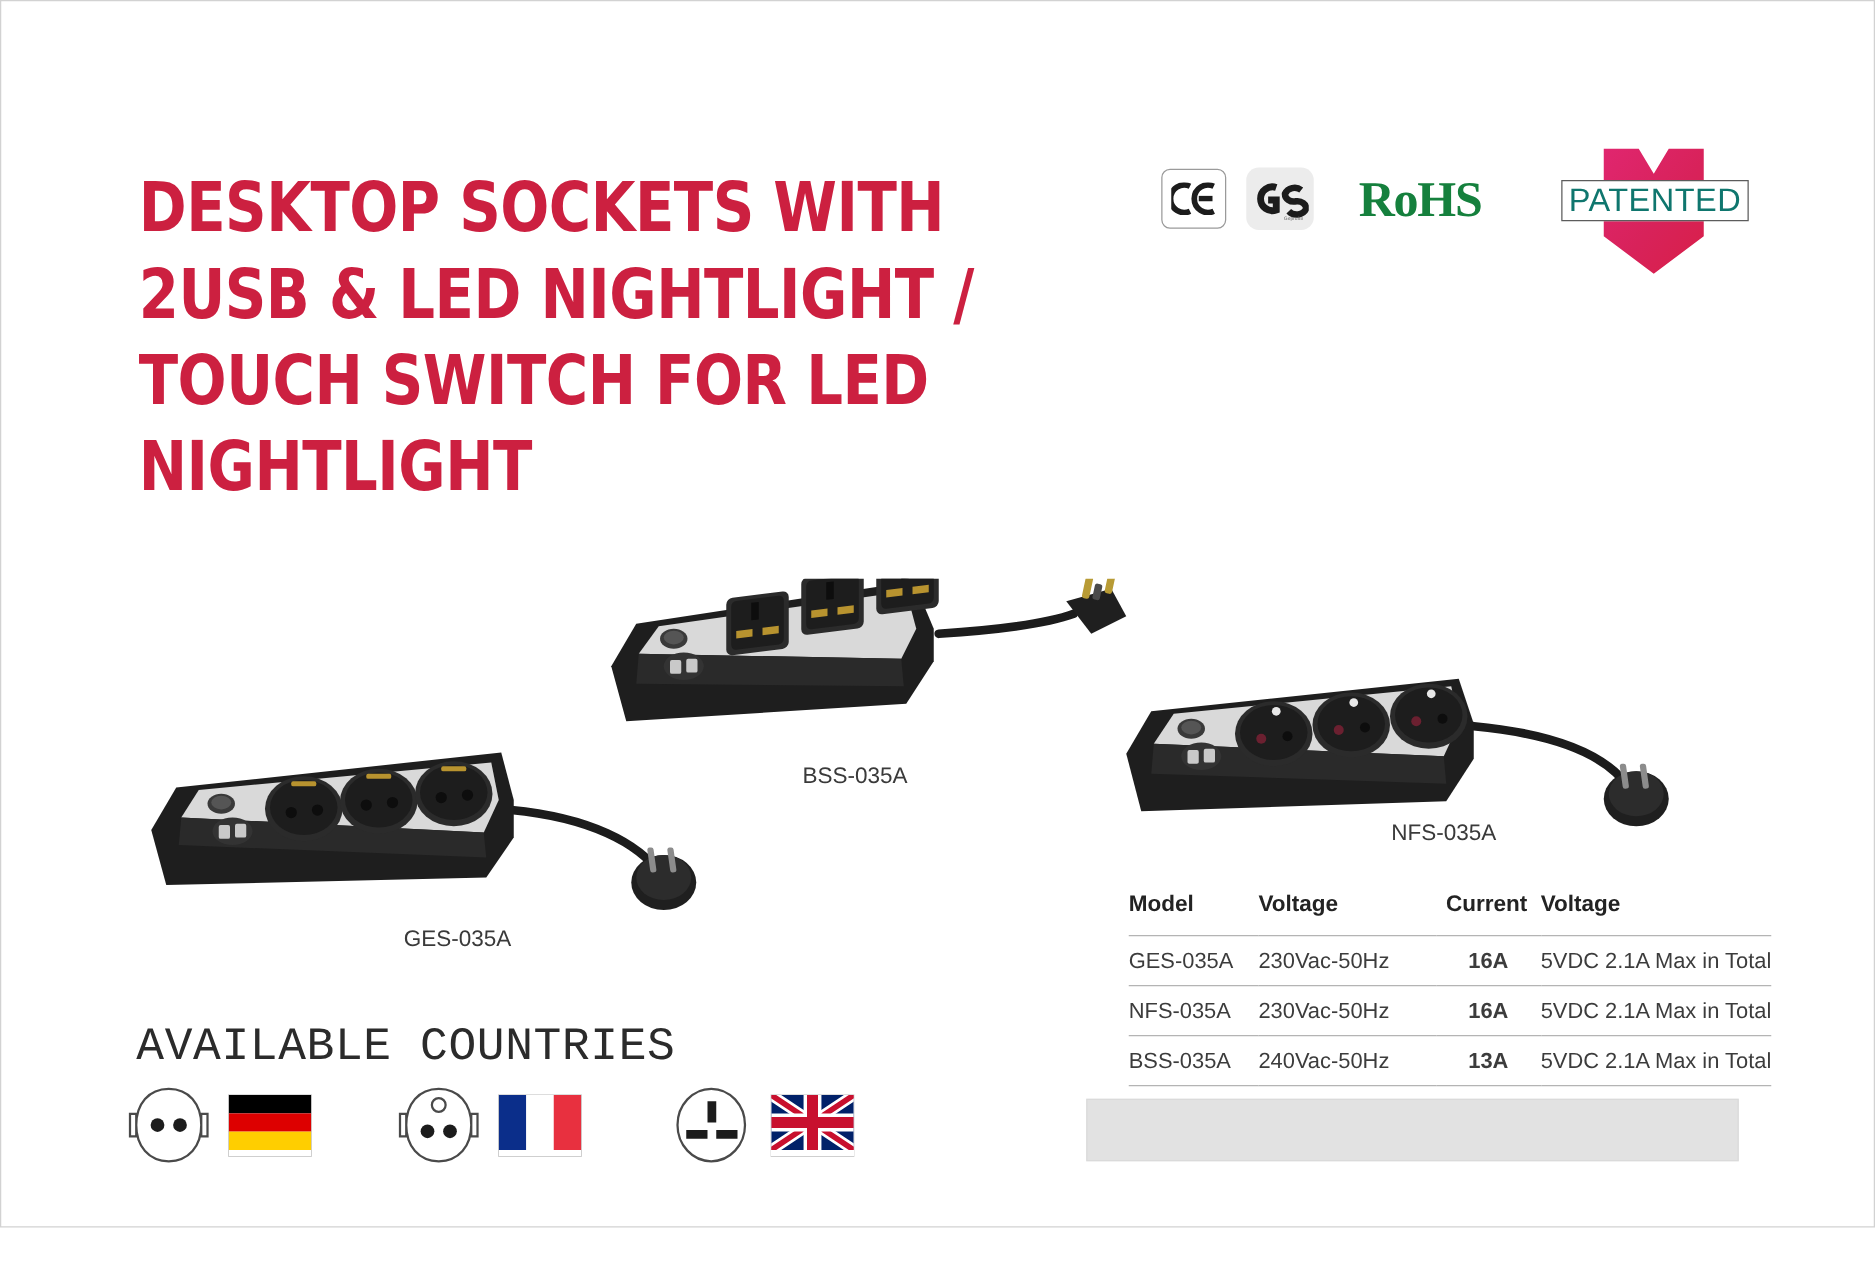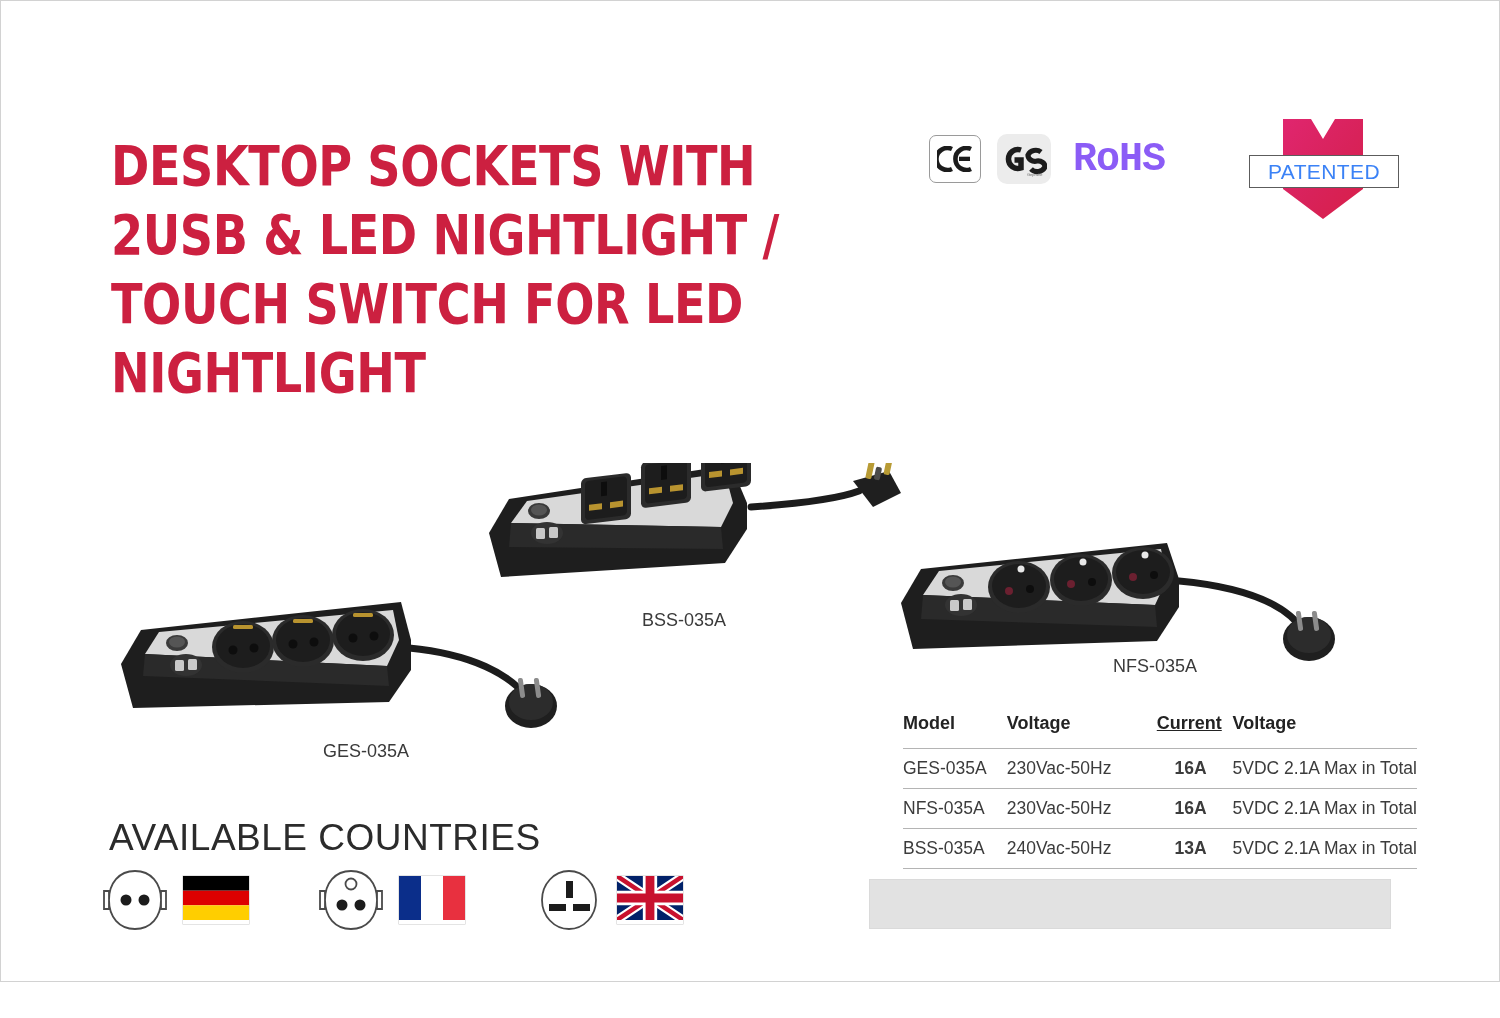--- a/index.html
+++ b/index.html
@@ -36,65 +36,65 @@
   #certs{position:absolute;left:928px;top:133px;display:flex;align-items:center;gap:16px;}
   .ce-box{
     width:50px;height:46px;border:1.5px solid #9a9a9a;border-radius:7px;
     display:flex;align-items:center;justify-content:center;background:#fff;
   }
   .gs-box{
     width:54px;height:50px;border-radius:10px;background:#ececec;
     position:relative;display:flex;align-items:center;justify-content:center;
   }
   .rohs{
-    font-family:Liberation Mono, monospace;font-weight:bold;font-size:40px;
-    color:#8b5cf6;letter-spacing:-1px;margin-left:6px;
+    font-family:Liberation Serif, serif;font-weight:bold;font-size:40px;
+    color:#15803d;letter-spacing:-1px;margin-left:20px;
   }
 
   
   #patented{position:absolute;left:1248px;top:114px;width:160px;height:108px;}
   #pat-label{
-    position:absolute;left:0px;top:40px;width:148px;height:31px;
+    position:absolute;left:0px;top:29px;width:148px;height:31px;
     border:1.5px solid #5c5c5c;background:#fff;
     display:flex;align-items:center;justify-content:center;
-    font-size:21px;color:#3b82f6;letter-spacing:0.4px;
+    font-size:26px;color:#0f766e;letter-spacing:0.4px;
     font-family:"Liberation Sans", sans-serif;
   }
 
   
   .product{position:absolute;}
   .prod-label{
     position:absolute;font-size:18px;color:#3a3a3a;
     font-family:"Liberation Sans", sans-serif;white-space:nowrap;
   }
 
   
   #avail-title{
     position:absolute;left:108px;top:816px;
     font-size:37px;color:#2b2b2b;letter-spacing:0.5px;
-    font-family:Liberation Sans, sans-serif;
+    font-family:Liberation Mono, monospace;
   }
   #country-row{position:absolute;left:100px;top:866px;display:flex;align-items:center;}
   .country{display:flex;align-items:center;}
   .flag{margin-left:14px;box-shadow:0 0 0 0.5px #c9c9c9;}
 
   
   #spec-table{position:absolute;left:882px;top:712px;width:514px;}
   #spec-table table{border-collapse:collapse;width:100%;font-size:17.5px;color:#3c3c3c;margin-left:20px;}
   #spec-table th{
     text-align:left;font-weight:bold;color:#232323;font-size:18px;
     padding:0 0 14px 0;
   }
   #spec-table td{padding:9px 0 9px 0;border-top:1.6px solid #b4b4b4;white-space:nowrap;}
   #spec-table tr.last td{border-bottom:1.6px solid #b4b4b4;}
   #spec-table th:nth-child(1),#spec-table td:nth-child(1){width:108px;}
   #spec-table th:nth-child(2),#spec-table td:nth-child(2){width:150px;}
   #spec-table th:nth-child(3),#spec-table td:nth-child(3){width:78px;}
   #spec-table td:nth-child(3){text-align:center;padding-left:0;font-weight:bold;}
-  #spec-table th:nth-child(3){padding-left:8px;text-decoration:underline;}
+  #spec-table th:nth-child(3){padding-left:8px;}
   #grey-bar{
     position:absolute;left:868px;top:878px;width:522px;height:50px;
     background:#e2e2e2;border:1px solid #dadada;box-sizing:border-box;
   }
 </style>
 </head>
 <body>
 
 <div id="page">
 

